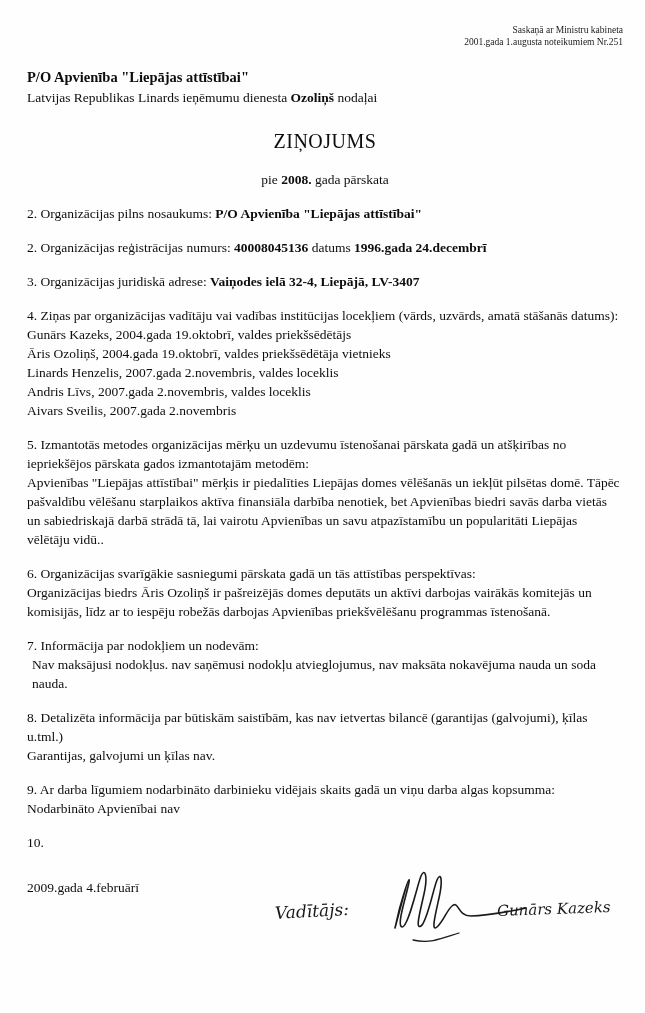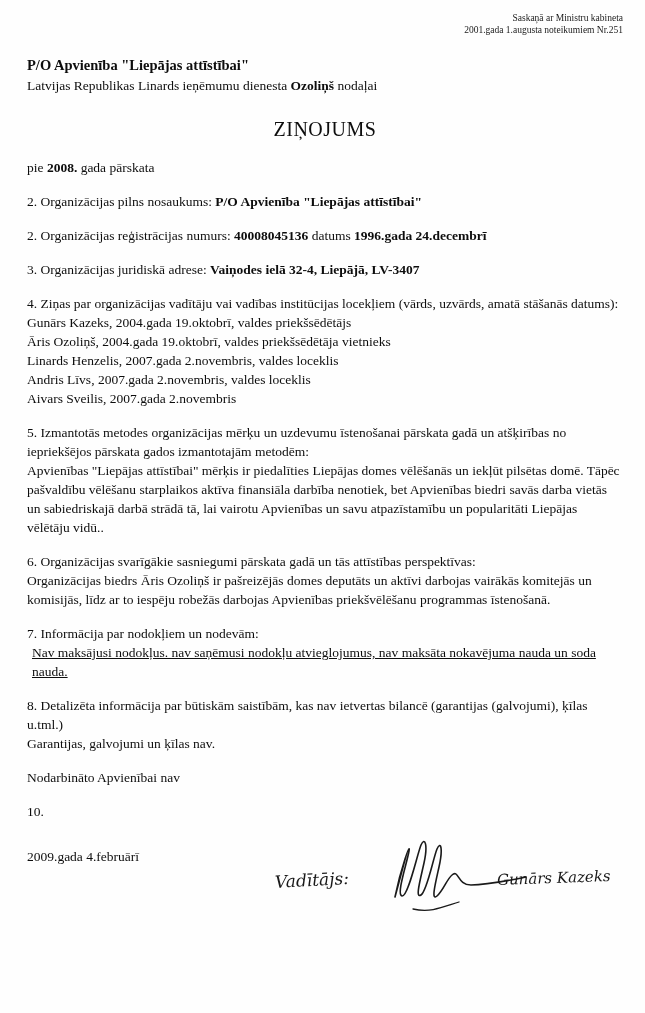--- a/index.html
+++ b/index.html
@@ -1,29 +1,29 @@
 <!DOCTYPE html>
 <html><head>
 <meta charset="utf-8">
 <style>
   html,body{margin:0;padding:0;background:#9a9a9a;}
   .page{
     width:645px;height:1013px;margin:0 auto;background:#fefefe;color:#0d0d0d;
     font-family:"Liberation Serif",serif;font-size:13.5px;line-height:19px;
-    box-sizing:border-box;padding:12px 22px 0 27px;position:relative;overflow:hidden;
+    box-sizing:border-box;padding:24px 22px 0 27px;position:relative;overflow:hidden;
   }
   .note{text-align:right;font-size:9.5px;line-height:12px;color:#1a1a1a;}
   .org-title{font-weight:bold;font-size:14.5px;margin-top:20px;}
   .addressee{margin-top:1px;}
   .report-title{text-align:center;font-weight:normal;font-size:20px;letter-spacing:.5px;margin-top:22px;line-height:24px;}
-  .report-subtitle{margin-top:17px;}
+  .report-subtitle{text-align:center;margin-top:17px;}
   .para{margin:15px 0 0 0;}
   .block{margin-top:15px;}
   .body-line{margin:0;}
-  .indent{padding-left:5px;text-decoration:underline;}
+  .indent{padding-left:5px;}
   b{font-weight:bold;}
   .footer{position:relative;margin-top:20px;height:105px;}
   .date{position:absolute;left:0;top:6px;}
   .hand{font-family:"DejaVu Serif",serif;font-style:italic;color:#191919;}
   .sig-label{position:absolute;left:248px;top:30px;font-size:17px;transform:rotate(-3deg);}
   .sig-svg{position:absolute;left:352px;top:-8px;}
   .sig-name{position:absolute;left:470px;top:28px;font-size:15px;transform:rotate(-2deg);}
 </style>
 </head>
 <body>
@@ -74,20 +74,21 @@
     <p class="body-line">7. Informācija par nodokļiem un nodevām:</p>
     <p class="body-line indent">Nav maksājusi nodokļus. nav saņēmusi nodokļu atvieglojumus, nav maksāta nokavējuma nauda un soda nauda.</p>
   </div>
 
   <div class="block">
     <p class="body-line">8. Detalizēta informācija par būtiskām saistībām, kas nav ietvertas bilancē (garantijas (galvojumi), ķīlas u.tml.)</p>
     <p class="body-line">Garantijas, galvojumi un ķīlas nav.</p>
   </div>
 
   <div class="block">
+    <p class="body-line">9. Ar darba līgumiem nodarbināto darbinieku vidējais skaits gadā un viņu darba algas kopsumma:</p>
     <p class="body-line">Nodarbināto Apvienībai nav</p>
   </div>
 
   <p class="para">10.</p>
 
   <div class="footer">
     <div class="date">2009.gada 4.februārī</div>
     <div class="hand sig-label">Vadītājs:</div>
     <svg class="sig-svg" width="150" height="86" viewBox="0 0 150 86" aria-hidden="true">
       <path d="M16,64 C22,34 32,8 30,18 C28,30 17,62 23,63 C29,64 38,22 42,12 C46,3 49,12 45,30 C41,48 36,66 42,62 C48,58 54,26 58,16 C62,7 64,16 60,34 C56,52 52,68 58,63 C64,58 68,46 73,42 C80,36 78,52 92,52 C106,52 128,48 147,44" stroke="#1a1a1a" stroke-width="1.6" fill="none" stroke-linecap="round"></path>

